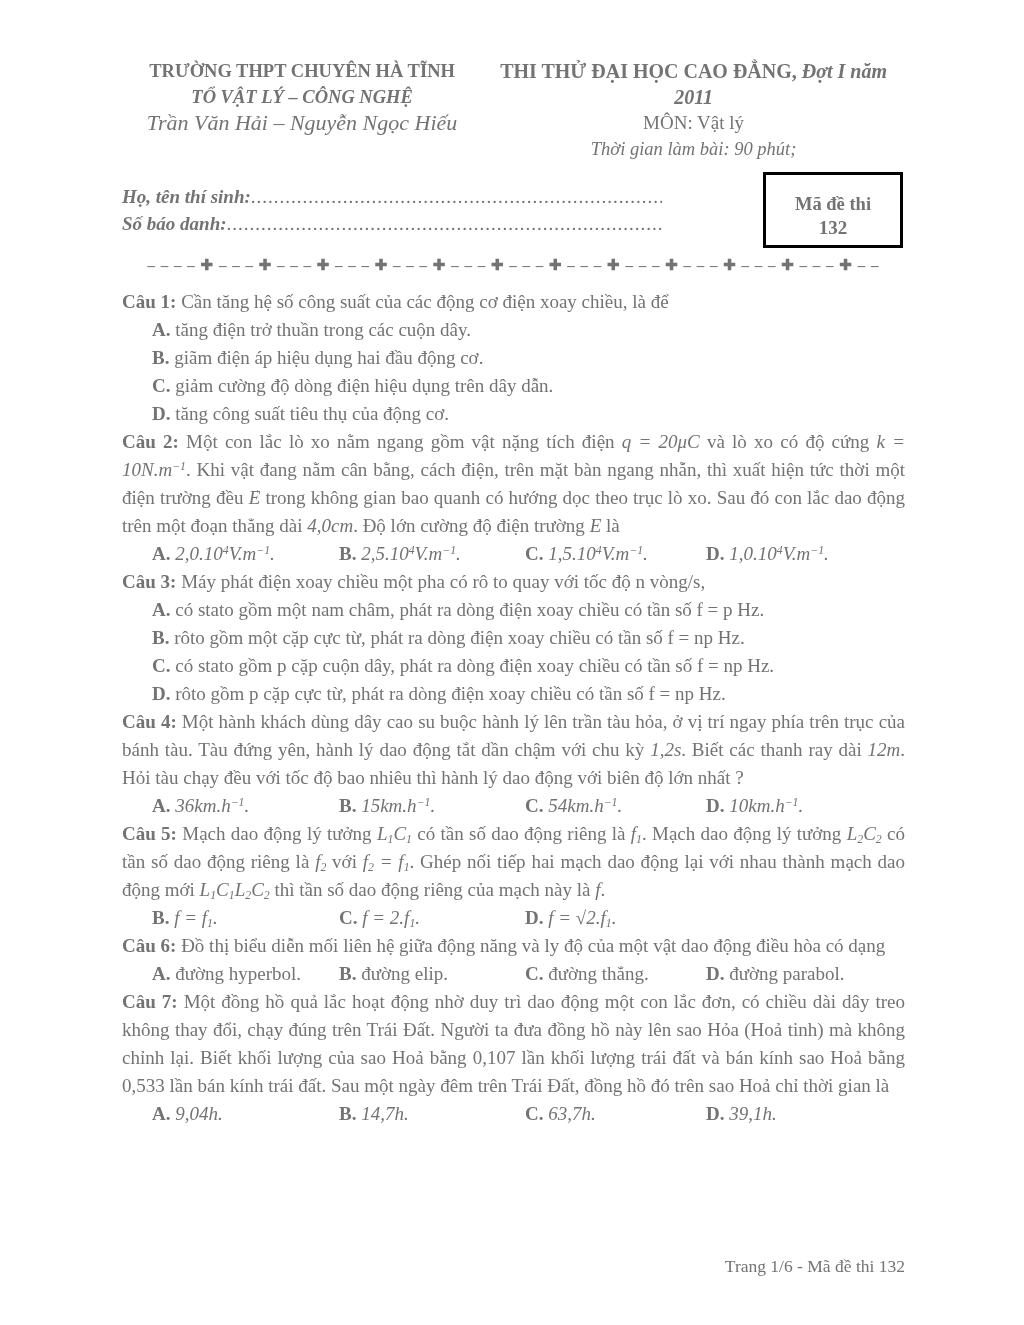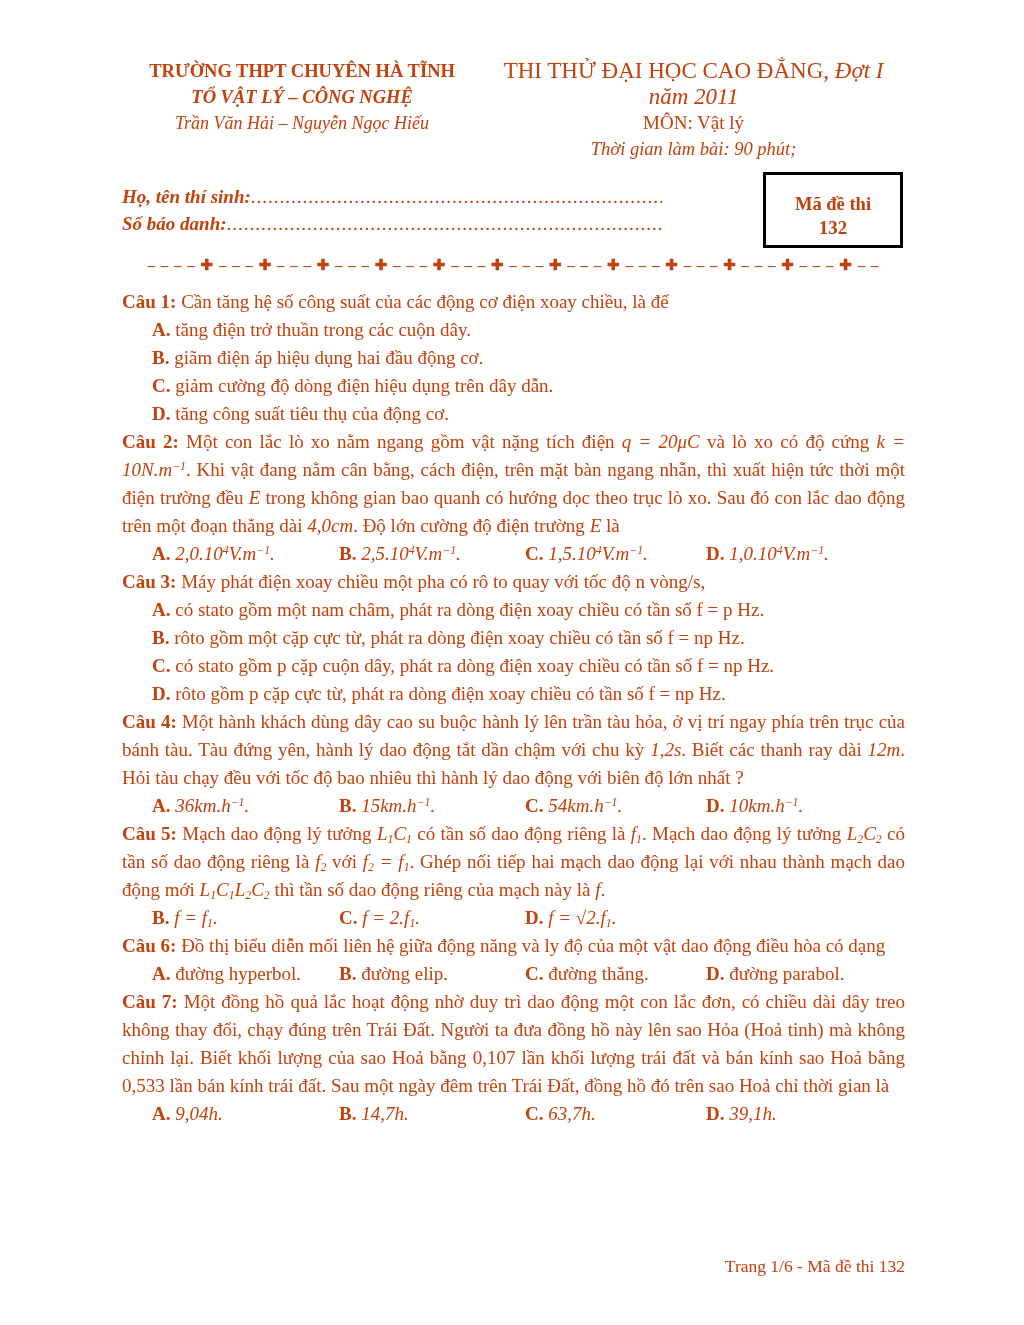--- a/index.html
+++ b/index.html
@@ -1,35 +1,35 @@
 <!DOCTYPE html>
 <html><head>
 <meta charset="utf-8">
 <style>
   html,body{margin:0;padding:0;background:#888;}
   .page{
     position:relative;
     width:1024px;height:1325px;
     margin:0 auto;
     background:#ffffff;
-    color:#c2410c;
+    color:#737373;
     font-family:"Liberation Serif","DejaVu Serif",serif;
     font-size:19px;
     box-sizing:border-box;
     padding:58px 119px 0 122px;
     overflow:hidden;
   }
   
   .header-cols{display:flex;width:100%;}
   .header-left{width:46%;text-align:center;line-height:26px;}
   .header-right{width:54%;text-align:center;line-height:26px;}
   .h-school{font-weight:bold;font-size:18.5px;}
   .h-dept{font-weight:bold;font-style:italic;font-size:18.5px;font-family:Liberation Serif, serif;}
-  .h-authors{font-style:italic;font-size:18px;}
-  .h-title{font-weight:normal;font-size:23px;}
+  .h-authors{font-style:italic;font-size:22px;}
+  .h-title{font-weight:bold;font-size:20px;}
   .h-title .it{font-style:italic;}
   .h-subject{font-weight:normal;font-size:19px;}
   .h-duration{font-style:italic;font-size:18.5px;}
   
   .id-row{display:flex;justify-content:space-between;align-items:center;margin-top:10px;}
   .id-lines{width:540px;}
   .id-line{display:flex;line-height:27px;white-space:nowrap;}
   .id-label{font-weight:bold;font-style:italic;}
   .dots{flex:1;overflow:hidden;white-space:nowrap;letter-spacing:1px;}
   .made-box{

